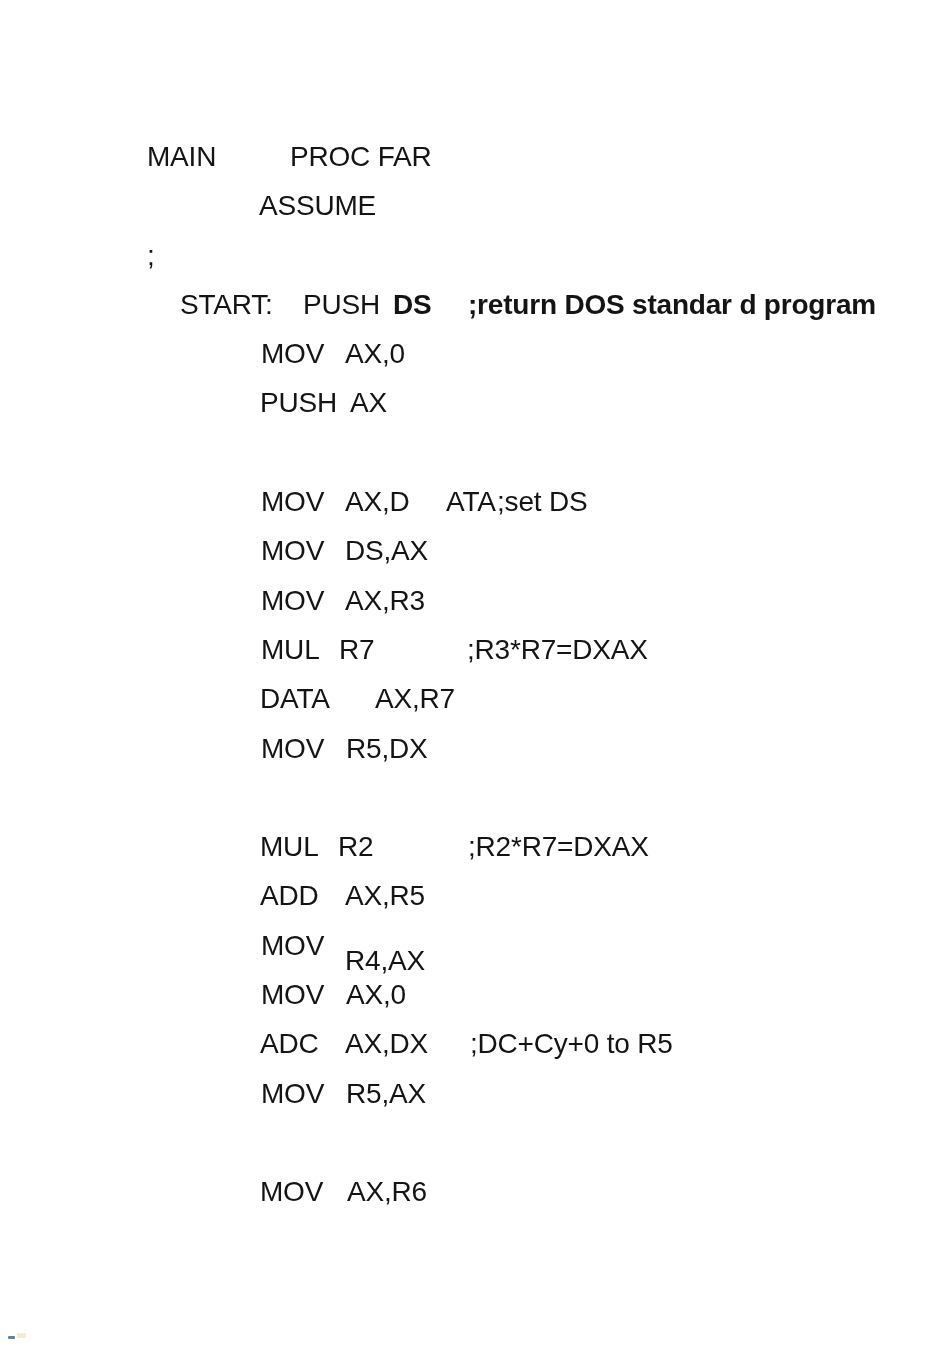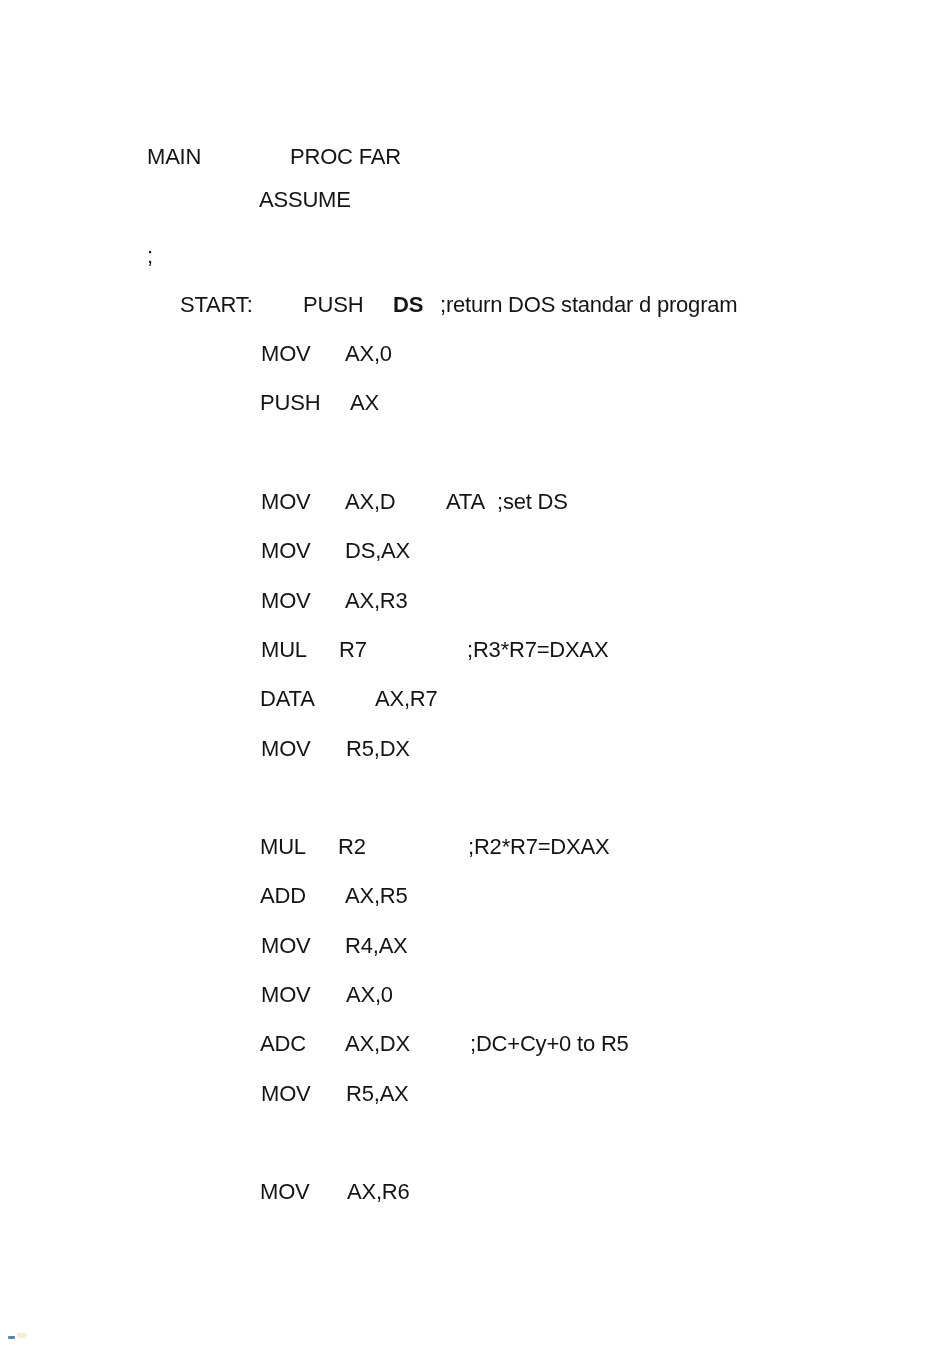--- a/index.html
+++ b/index.html
@@ -18,21 +18,21 @@
   .code-line {
     position: absolute;
     left: 0;
     width: 100%;
     height: 30px;
     white-space: pre;
   }
   .tok {
     position: absolute;
     top: 0;
-    font-size: 22px;
+    font-size: 28px;
     line-height: 23px;
     letter-spacing: -0.2px;
     color: #141414;
     white-space: pre;
   }
   .artifact {
     position: absolute;
     border-radius: 1px;
   }
   #artifact-dot-1 {
@@ -43,36 +43,36 @@
     left: 17px; top: 1333px; width: 9px; height: 5px;
     background: #f2ecce; opacity: 0.9;
   }
 </style>
 </head>
 <body>
 
 <div id="page">
   <div id="code-layer">
       <div class="code-line" style="top: 145px;"><span class="tok" style="left: 147px;">MAIN</span><span class="tok" style="left: 290px;">PROC FAR</span></div>
-      <div class="code-line" style="top: 188px;"><span class="tok" style="left: 259px;">ASSUME</span></div>
+      <div class="code-line" style="top: 194px;"><span class="tok" style="left: 259px;">ASSUME</span></div>
       <div class="code-line" style="top: 244px;"><span class="tok" style="left: 147px;">;</span></div>
-      <div class="code-line" style="top: 293px;"><span class="tok" style="left: 180px;">START:</span><span class="tok" style="left: 303px;">PUSH</span><span class="tok" style="left: 393px; font-weight: bold;">DS</span><span class="tok" style="left: 440px;">;return DOS standar d program</span></div>
+      <div class="code-line" style="top: 293px;"><span class="tok" style="left: 180px;">START:</span><span class="tok" style="left: 303px;">PUSH</span><span class="tok" style="left: 393px; font-weight: bold;">DS</span><span class="tok" style="left: 468px; font-weight: bold;">;return DOS standar d program</span></div>
       <div class="code-line" style="top: 342px;"><span class="tok" style="left: 261px;">MOV</span><span class="tok" style="left: 345px;">AX,0</span></div>
       <div class="code-line" style="top: 391px;"><span class="tok" style="left: 260px;">PUSH</span><span class="tok" style="left: 350px;">AX</span></div>
       <div class="code-line" style="top: 441px;"></div>
       <div class="code-line" style="top: 490px;"><span class="tok" style="left: 261px;">MOV</span><span class="tok" style="left: 345px;">AX,D</span><span class="tok" style="left: 410px; margin-left: 36px;">ATA</span><span class="tok" style="left: 497px;">;set DS</span></div>
       <div class="code-line" style="top: 539px;"><span class="tok" style="left: 261px;">MOV</span><span class="tok" style="left: 345px;">DS,AX</span></div>
       <div class="code-line" style="top: 589px;"><span class="tok" style="left: 261px;">MOV</span><span class="tok" style="left: 345px;">AX,R3</span></div>
       <div class="code-line" style="top: 638px;"><span class="tok" style="left: 261px;">MUL</span><span class="tok" style="left: 339px;">R7</span><span class="tok" style="left: 467px;">;R3*R7=DXAX</span></div>
       <div class="code-line" style="top: 687px;"><span class="tok" style="left: 260px;">DATA</span><span class="tok" style="left: 350px; margin-left: 25px;">AX,R7</span></div>
       <div class="code-line" style="top: 737px;"><span class="tok" style="left: 261px;">MOV</span><span class="tok" style="left: 346px;">R5,DX</span></div>
       <div class="code-line" style="top: 786px;"></div>
       <div class="code-line" style="top: 835px;"><span class="tok" style="left: 260px;">MUL</span><span class="tok" style="left: 338px;">R2</span><span class="tok" style="left: 468px;">;R2*R7=DXAX</span></div>
       <div class="code-line" style="top: 884px;"><span class="tok" style="left: 260px; text-align: right;">ADD</span><span class="tok" style="left: 345px;">AX,R5</span></div>
-      <div class="code-line" style="top: 934px;"><span class="tok" style="left: 261px;">MOV</span><span class="tok" style="left: 345px;">R4,AX</span></div>
+      <div class="code-line" style="top: 934px;"><span class="tok" style="left: 261px;">MOV</span><span class="tok" style="left: 345px; margin-top: 15px;">R4,AX</span></div>
       <div class="code-line" style="top: 983px;"><span class="tok" style="left: 261px;">MOV</span><span class="tok" style="left: 346px;">AX,0</span></div>
       <div class="code-line" style="top: 1032px;"><span class="tok" style="left: 260px;">ADC</span><span class="tok" style="left: 345px;">AX,DX</span><span class="tok" style="left: 470px;">;DC+Cy+0 to R5</span></div>
       <div class="code-line" style="top: 1082px;"><span class="tok" style="left: 261px;">MOV</span><span class="tok" style="left: 346px;">R5,AX</span></div>
       <div class="code-line" style="top: 1131px;"></div>
       <div class="code-line" style="top: 1180px;"><span class="tok" style="left: 260px;">MOV</span><span class="tok" style="left: 347px;">AX,R6</span></div>
     </div>
   <div class="artifact" id="artifact-dot-1"></div>
   <div class="artifact" id="artifact-dot-2"></div>
 </div>
 

